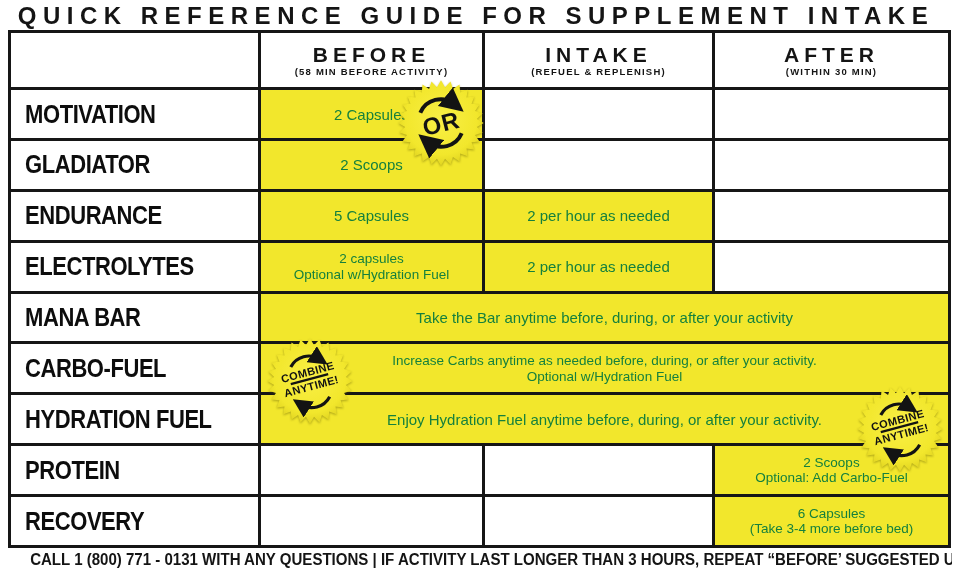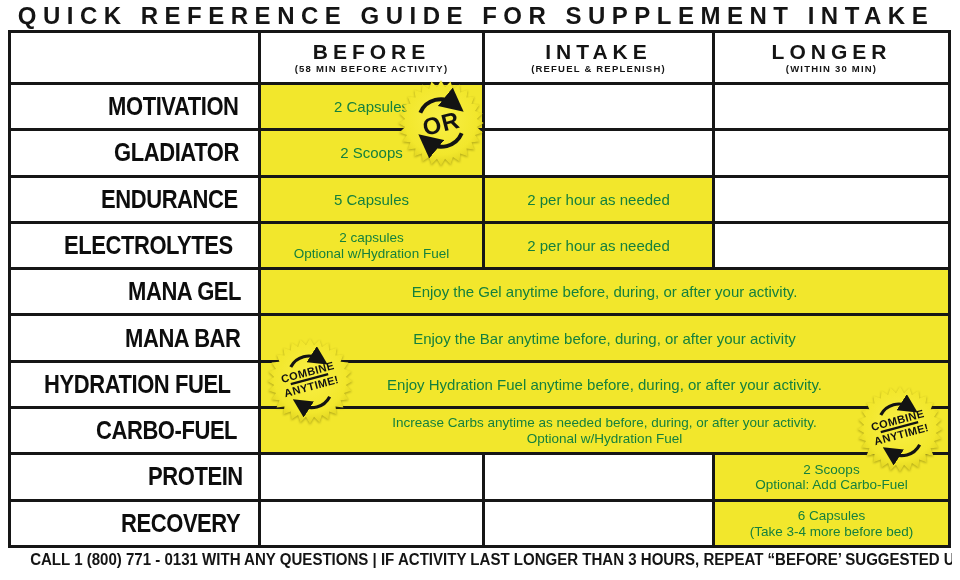--- a/index.html
+++ b/index.html
@@ -15,21 +15,21 @@
   table.guide td,table.guide th{border:3px solid #161616;padding:0;vertical-align:middle;
               font-family:"Liberation Sans",sans-serif;}
 
   tr.hdr{height:48px;}
   tr.datarow{height:42.7px;}
 
   .colhead{text-align:center;background:#fff;}
   .colhead .main{font-size:21px;font-weight:bold;letter-spacing:5px;line-height:22px;color:#141414;}
   .colhead .sub{font-size:9.5px;font-weight:bold;letter-spacing:1.2px;line-height:11px;color:#141414;}
 
-  th.rowlabel{background:#fff;text-align:right;text-decoration:underline;}
+  th.rowlabel{background:#fff;text-align:left;text-decoration:underline;}
   th.rowlabel span{display:inline-block;transform:scaleX(.88);transform-origin:0 50%;
         font-size:25px;font-weight:800;letter-spacing:-.5px;white-space:nowrap;
         padding-left:16px;color:#0d0d0d;}
 
   td.cell{background:#fff;text-align:center;color:#15803d;}
   td.y{background:#f2e72c;}
   .l1{font-size:15px;line-height:17px;}
   .l2{font-size:13.5px;line-height:15px;}
   td.twol .l1{font-size:13.5px;line-height:15.5px;}
 
@@ -65,21 +65,21 @@
       <th class="rowlabel"></th>
       <th class="colhead">
         <div class="main">BEFORE</div>
         <div class="sub">(58 MIN BEFORE ACTIVITY)</div>
       </th>
       <th class="colhead">
         <div class="main">INTAKE</div>
         <div class="sub">(REFUEL &amp; REPLENISH)</div>
       </th>
       <th class="colhead">
-        <div class="main">LONGER</div>
+        <div class="main">AFTER</div>
         <div class="sub">(WITHIN 30 MIN)</div>
       </th>
     </tr>
 
     <tr class="datarow">
       <th class="rowlabel"><span>MOTIVATION</span></th>
       <td class="cell y">
             <div class="l1">2 Capsules</div>
           </td>
       <td class="cell"></td>
@@ -111,47 +111,41 @@
       <td class="cell y twol">
         <div class="l1">2 capsules</div>
         <div class="l2">Optional w/Hydration Fuel</div>
       </td>
       <td class="cell y">
             <div class="l1">2 per hour as needed</div>
           </td>
       <td class="cell"></td>
     </tr>
 
-    <tr class="datarow">
-      <th class="rowlabel"><span>MANA GEL</span></th>
-      <td class="cell y" colspan="3">
-            <div class="l1">Enjoy the Gel anytime before, during, or after your activity.</div>
-          </td>
-    </tr>
 
     <tr class="datarow">
       <th class="rowlabel"><span>MANA BAR</span></th>
       <td class="cell y" colspan="3">
-            <div class="l1">Enjoy the Bar anytime before, during, or after your activity</div>
-          </td>
-    </tr>
-
-    <tr class="datarow">
-      <th class="rowlabel"><span>HYDRATION FUEL</span></th>
-      <td class="cell y" colspan="3">
-            <div class="l1">Enjoy Hydration Fuel anytime before, during, or after your activity.</div>
+            <div class="l1">Take the Bar anytime before, during, or after your activity</div>
           </td>
     </tr>
 
     <tr class="datarow">
       <th class="rowlabel"><span>CARBO-FUEL</span></th>
       <td class="cell y twol" colspan="3">
         <div class="l1">Increase Carbs anytime as needed before, during, or after your activity.</div>
         <div class="l2">Optional w/Hydration Fuel</div>
       </td>
+    </tr>
+
+    <tr class="datarow">
+      <th class="rowlabel"><span>HYDRATION FUEL</span></th>
+      <td class="cell y" colspan="3">
+            <div class="l1">Enjoy Hydration Fuel anytime before, during, or after your activity.</div>
+          </td>
     </tr>
 
     <tr class="datarow">
       <th class="rowlabel"><span>PROTEIN</span></th>
       <td class="cell"></td>
       <td class="cell"></td>
       <td class="cell y twol">
         <div class="l1">2 Scoops</div>
         <div class="l2">Optional: Add Carbo-Fuel</div>
       </td>

